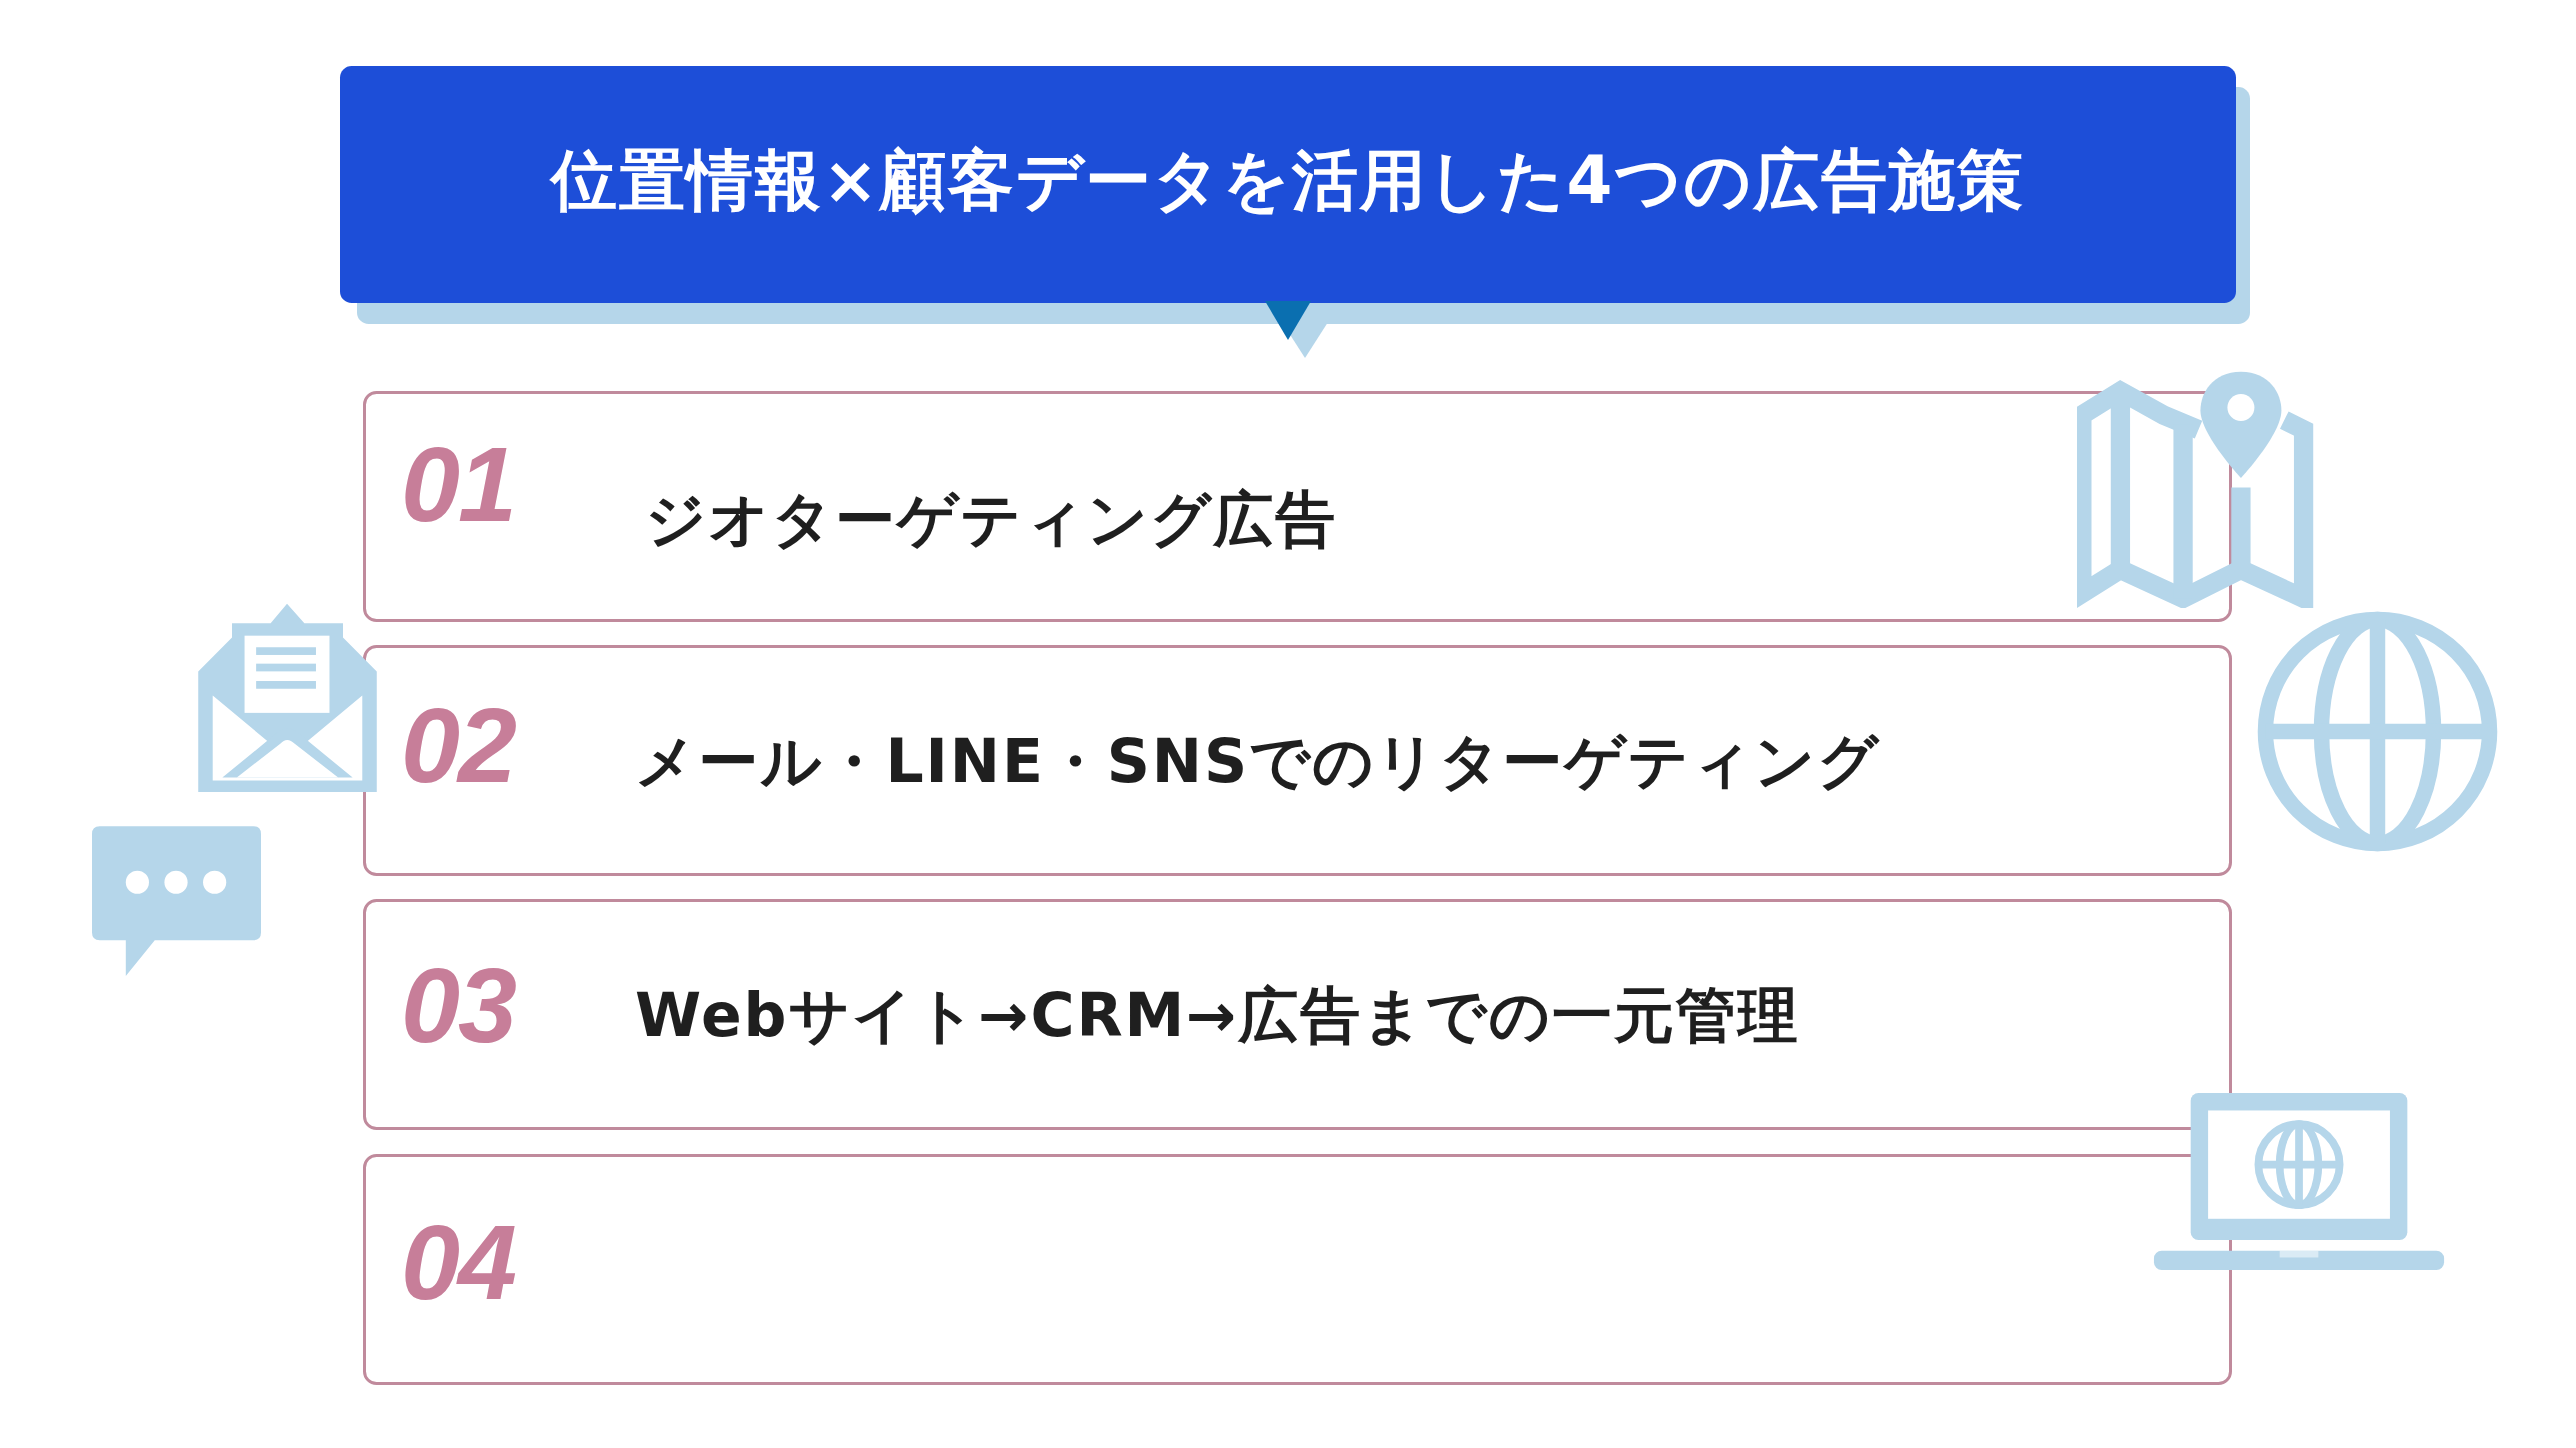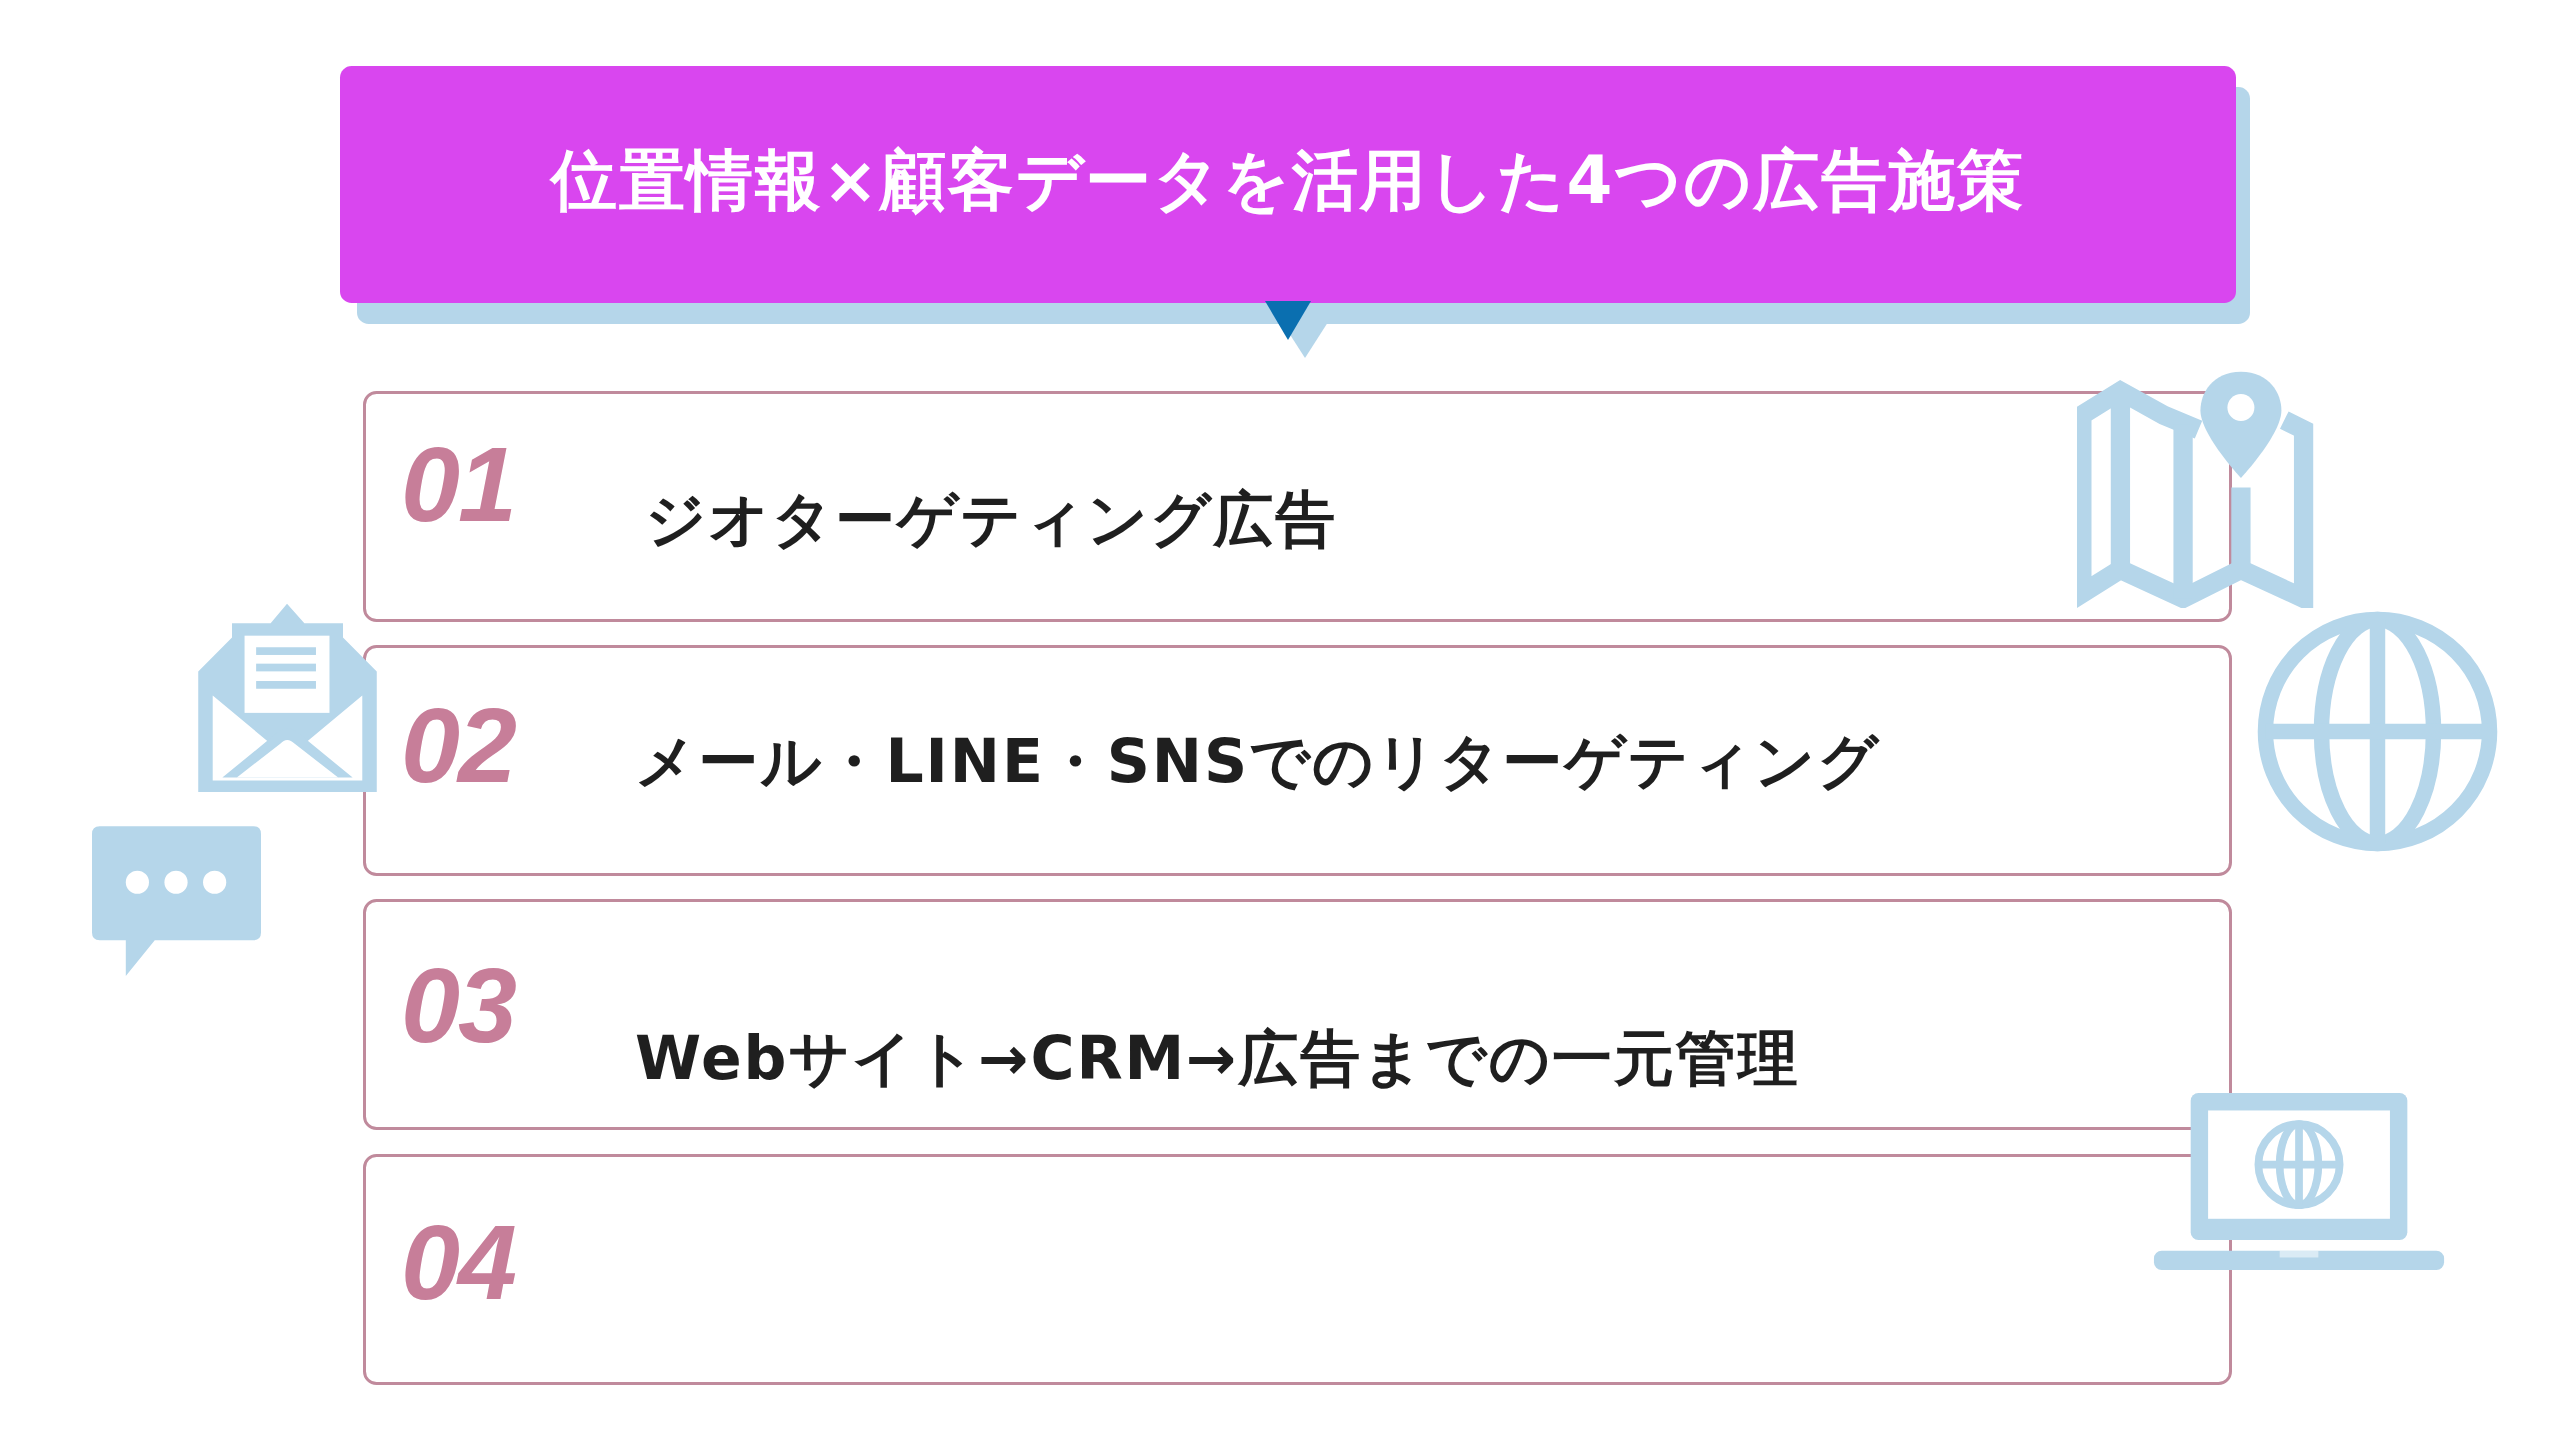--- a/index.html
+++ b/index.html
@@ -12,21 +12,21 @@
     position:absolute; left:357px; top:87px; width:1893px; height:237px;
     background:#b5d6ea; border-radius:11.6px;
   }
   .banner-shadow-tail {
     position:absolute; left:1280px; top:319px; width:0; height:0;
     border-left:25px solid transparent; border-right:25px solid transparent;
     border-top:39px solid #b5d6ea;
   }
   .banner {
     position:absolute; left:340px; top:66px; width:1896px; height:237px;
-    background:#d946ef; border-radius:11.6px;
+    background:#1d4ed8; border-radius:11.6px;
     display:flex; align-items:center; justify-content:center;
   }
   .banner-tail {
     position:absolute; left:1265px; top:301px; width:0; height:0;
     border-left:23px solid transparent; border-right:23px solid transparent;
     border-top:39px solid #0a6fb0;
   }
   .banner-title {
     color:#ffffff; font-weight:bold; font-size:66px; letter-spacing:1.9px;
     white-space:nowrap; margin-top:-7.7px;
@@ -61,21 +61,21 @@
 <div class="item" style="top:391px;">
   <span class="item-num" style="top:37px;">01</span>
   <span class="item-text" style="top:95px;margin-left:10px;">ジオターゲティング広告</span>
 </div>
 <div class="item" style="top:645px;">
   <span class="item-num" style="top:44px;">02</span>
   <span class="item-text" style="top:83px;">メール・LINE・SNSでのリターゲティング</span>
 </div>
 <div class="item" style="top:899px;">
   <span class="item-num" style="top:50px;">03</span>
-  <span class="item-text" style="top:83px;margin-top:43px;">Webサイト→CRM→広告までの一元管理</span>
+  <span class="item-text" style="top:83px;">Webサイト→CRM→広告までの一元管理</span>
 </div>
 <div class="item" style="top:1154px;text-decoration:underline;">
   <span class="item-num" style="top:52px;">04</span>
 </div>
 
 <svg class="deco" style="left:2077px; top:367px;" width="270" height="241" viewBox="0 0 280 250">
   <g fill="none" stroke="#b5d6ea" stroke-width="20" stroke-linejoin="miter">
     <polyline points="126,65 90,50 45,25 5,50 5,235 45,210 110,240 170,210 235,240 235,65 215,55"></polyline>
     <line x1="45" y1="25" x2="45" y2="210"></line>
     <line x1="110" y1="60" x2="110" y2="240"></line>

